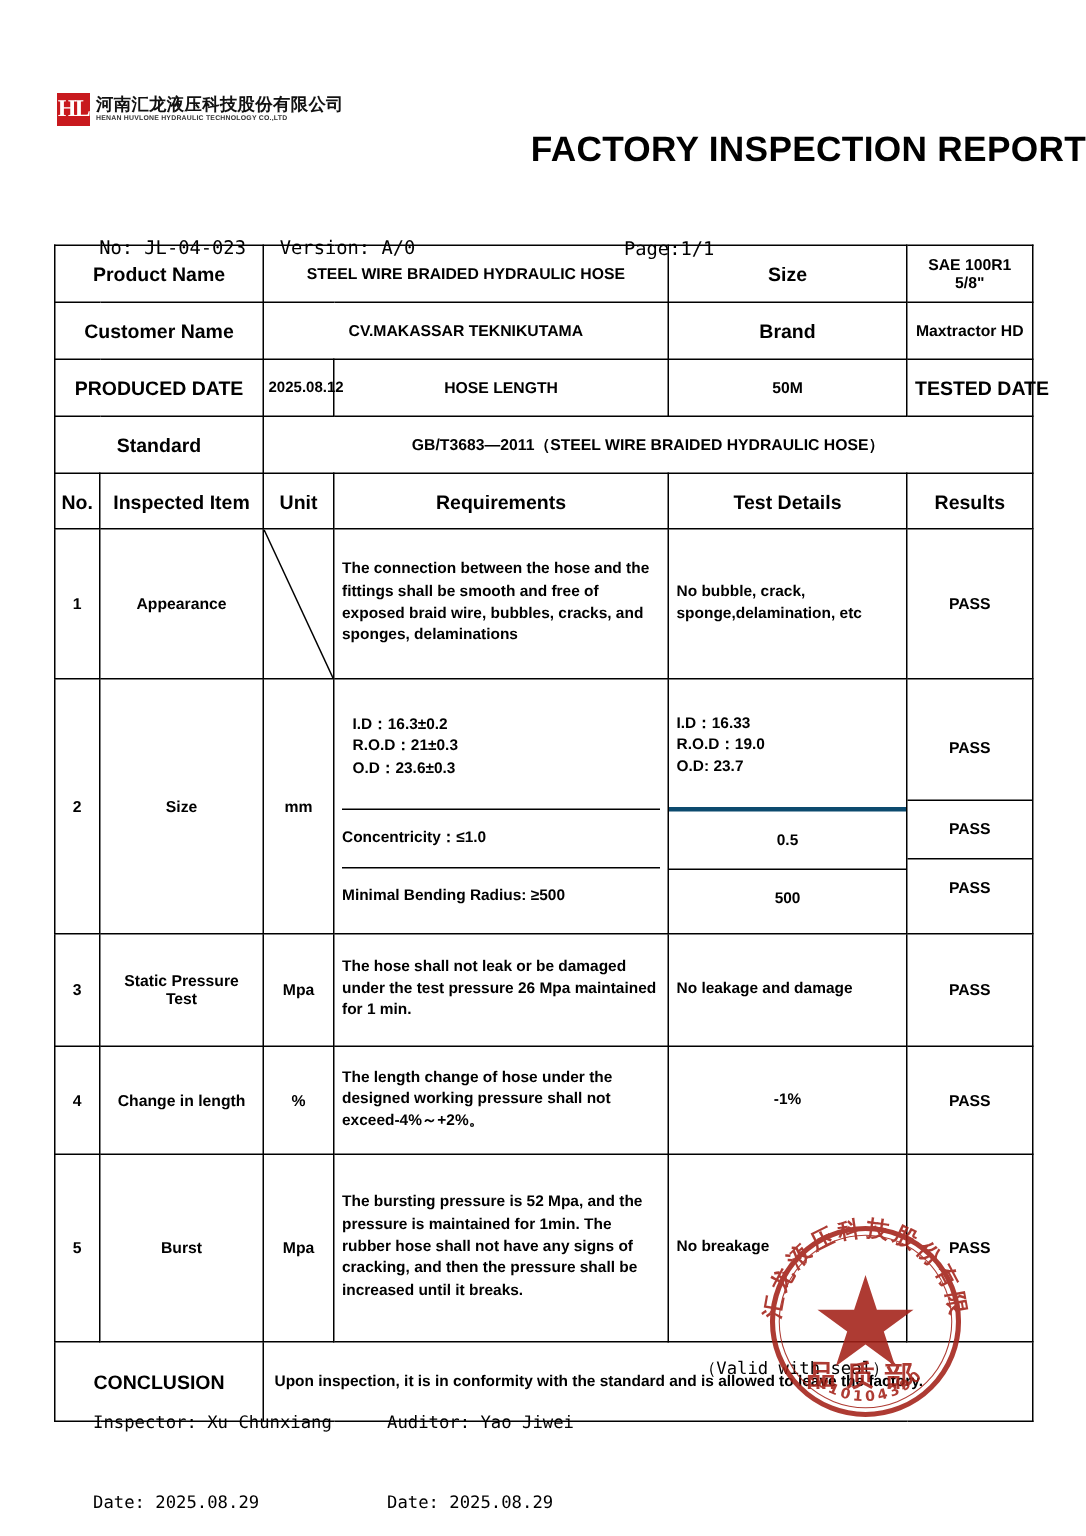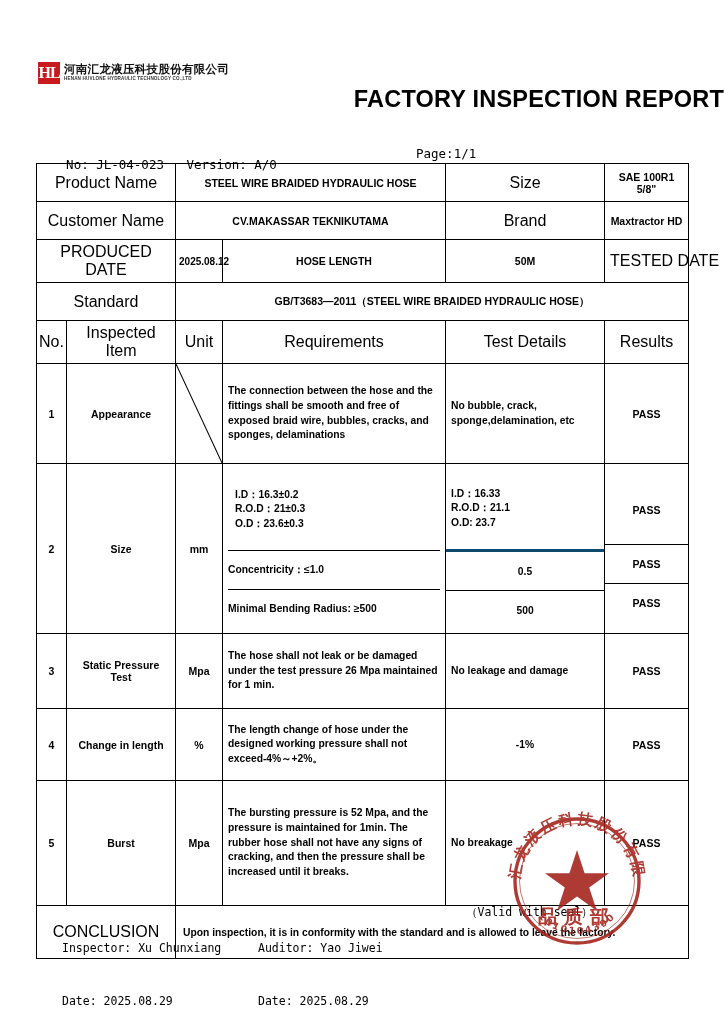--- a/index.html
+++ b/index.html
@@ -97,21 +97,21 @@
     top: 142px;
     width: 652px;
     font-family: "DejaVu Sans Mono", monospace;
     font-size: 12.5px;
     letter-spacing: 0px;
     white-space: pre;
   }
   .meta-line .pagebox {
     position: absolute;
     left: 380px;
-    top: 4px;
+    top: 16px;
   }
 
   
   table.main {
     position: absolute;
     left: 36px;
     top: 163px;
     width: 652px;
     border-collapse: collapse;
     table-layout: fixed;
@@ -122,22 +122,22 @@
     padding: 3px 5px;
     vertical-align: middle;
     font-family: "Liberation Sans", sans-serif;
   }
   .c { text-align: center; }
   .b { font-weight: bold; }
   .big { font-size: 11px; }
   .sm { font-size: 10px; }
 
   .lbl {
-    font-weight: normal;
-    font-size: 16px;
+    font-weight: bold;
+    font-size: 13px;
     text-align: center;
   }
   .val-strong {
     font-weight: bold;
     font-size: 10.5px;
     text-align: center;
   }
 
   .req {
     font-weight: bold;
@@ -318,21 +318,21 @@
             </tr>
           </tbody>
             </table>
         </td>
         <td style="padding:0">
           <table class="sub">
             <tbody>
                 <tr>
               <td style="height:69px;border-bottom:3px solid #0c4a6e;padding:6px 5px;vertical-align:middle">
                 <div class="det" style="padding:0">I.D：16.33</div>
-                <div class="det" style="padding:0">R.O.D：21.1</div>
+                <div class="det" style="padding:0">R.O.D：19.0</div>
                 <div class="det" style="padding:0">O.D: 23.7</div>
               </td>
             </tr>
             <tr>
               <td class="det-c" style="height:38px;border-bottom:1px solid #000;vertical-align:middle">0.5</td>
             </tr>
             <tr>
               <td class="det-c" style="height:38px;vertical-align:middle">500</td>
             </tr>
           </tbody>

